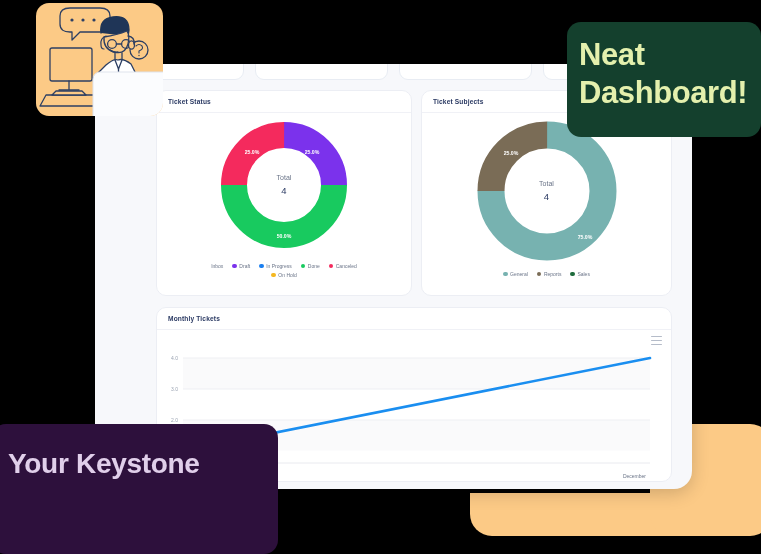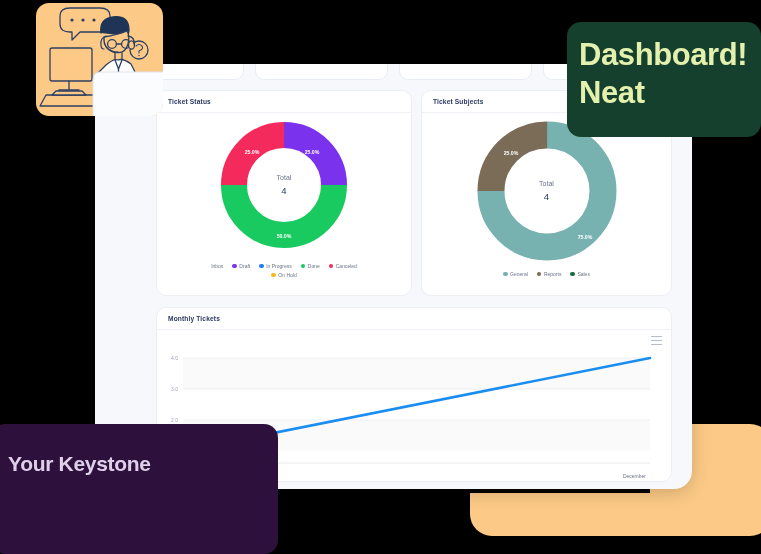--- a/index.html
+++ b/index.html
@@ -229,21 +229,21 @@
   }
   #badge-keystone {
     left: -8px; top: 424px;
     width: 286px; height: 130px;
     background: #2d103c;
     padding: 19px 0 0 16px;
   }
   #badge-keystone .badge-line {
     display: block;
     color: #e0cfea;
-    font-size: 21px;
+    font-size: 28px;
     font-weight: bold;
     line-height: 41px;
     letter-spacing: -0.3px;
   }
 </style>
 </head>
 <body>
 
 <div id="stage">
 
@@ -427,21 +427,21 @@
         <path d="M70 62 q8 -7 12 -5 q5 -2 13 4 l6 12 -8 30 -32 0 -4 -28 z" fill="#ffffff"></path>
         <path d="M79 57 L82.5 66 L86 57"></path>
         <path d="M82.5 66 L82.5 84"></path>
       </g>
 
       <rect x="57" y="69" width="78" height="52" rx="7" fill="#fbfcfe" stroke="#dfe3ec" stroke-width="1"></rect>
     </svg>
   </div>
 
   <div class="badge" id="badge-neat">
+    <span class="badge-line">Neat</span>
     <span class="badge-line">Dashboard!</span>
-    <span class="badge-line">Neat</span>
   </div>
 
   <div class="badge" id="badge-keystone">
     <span class="badge-line">Your Keystone</span>
   </div>
 
 </div>
 
 </body></html>

